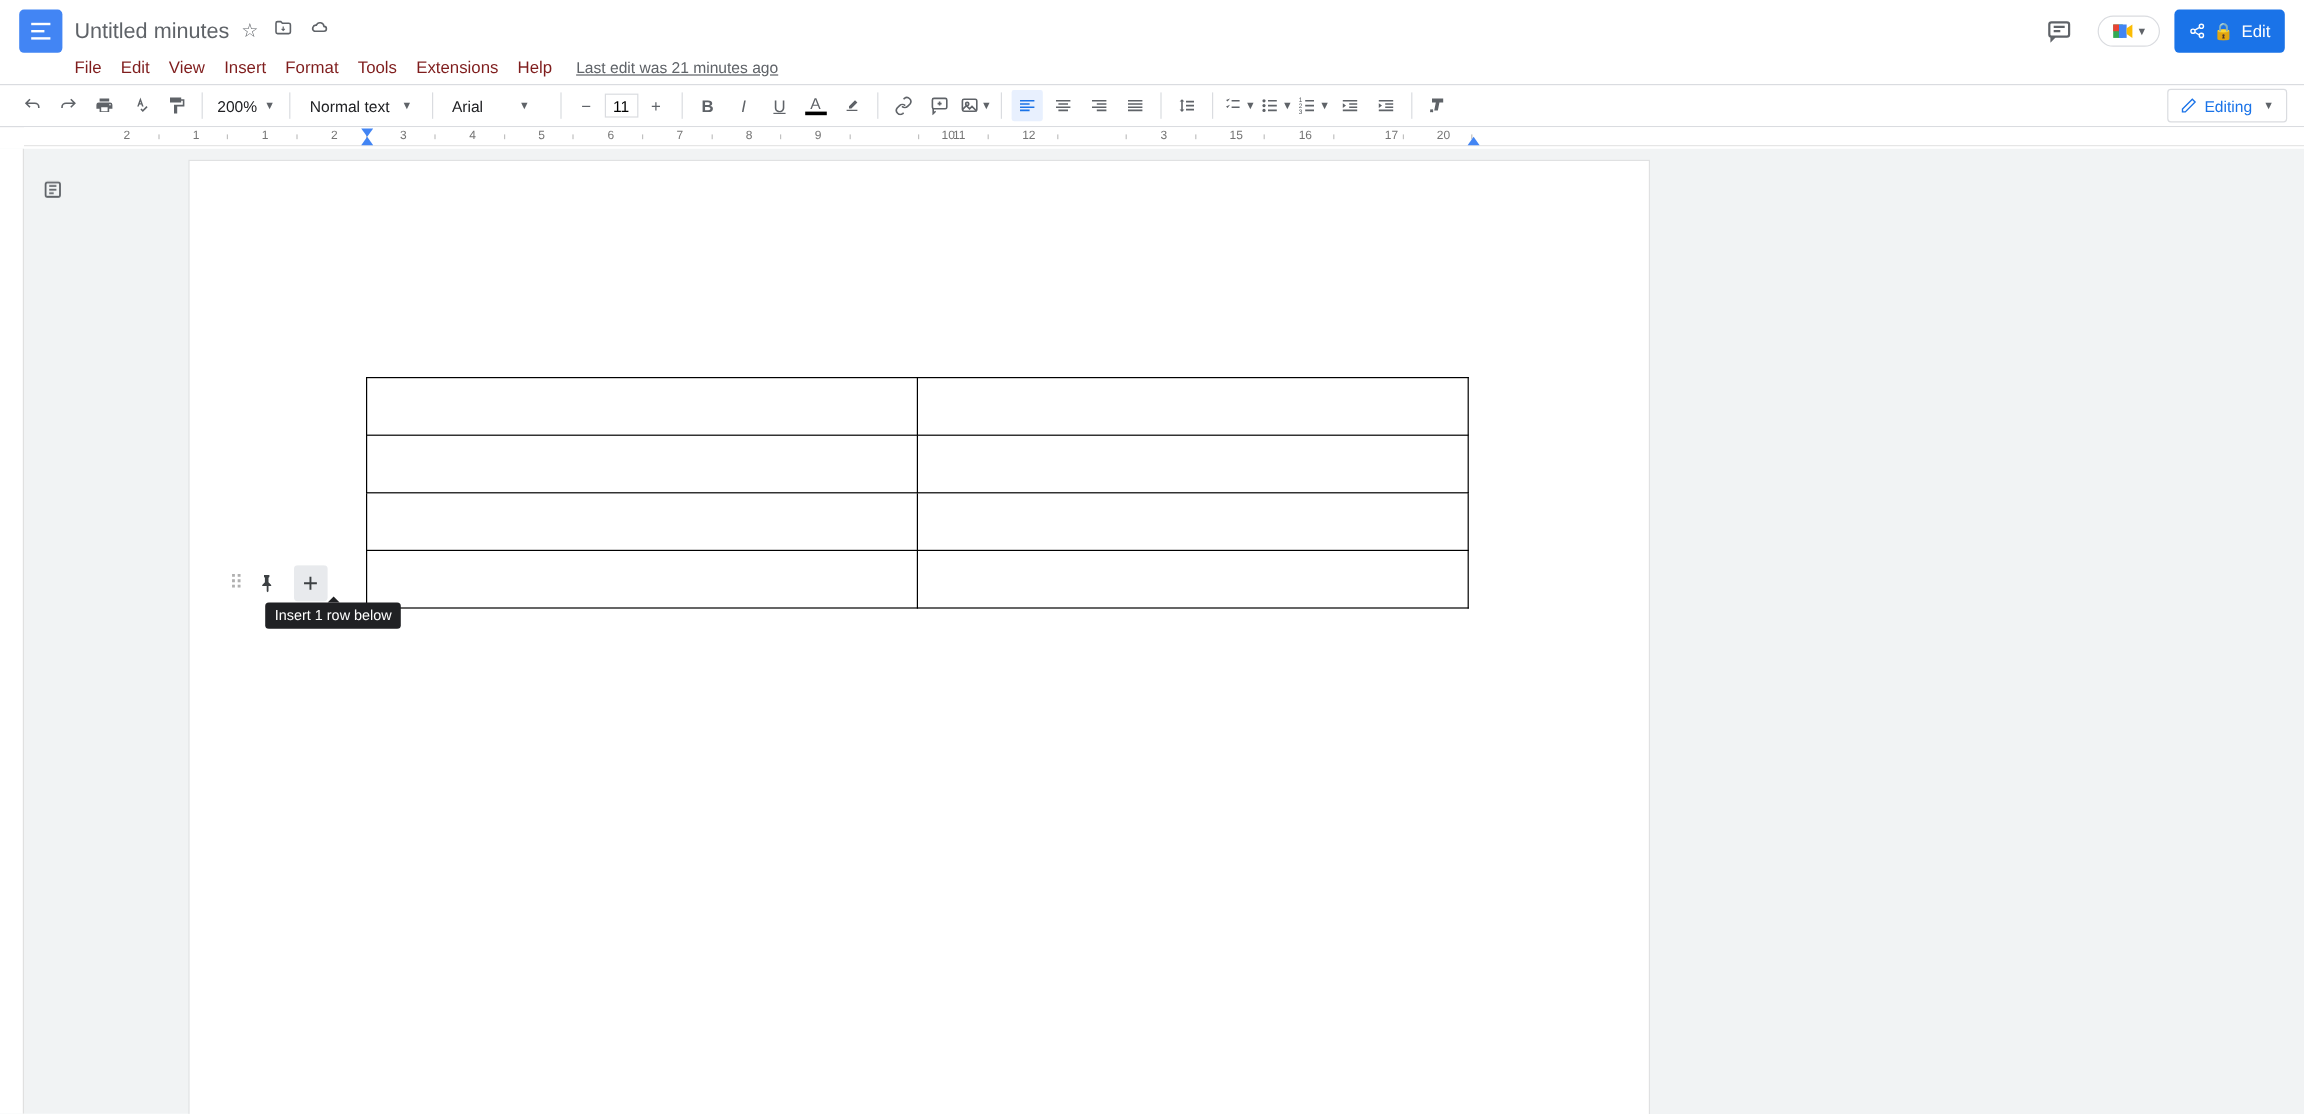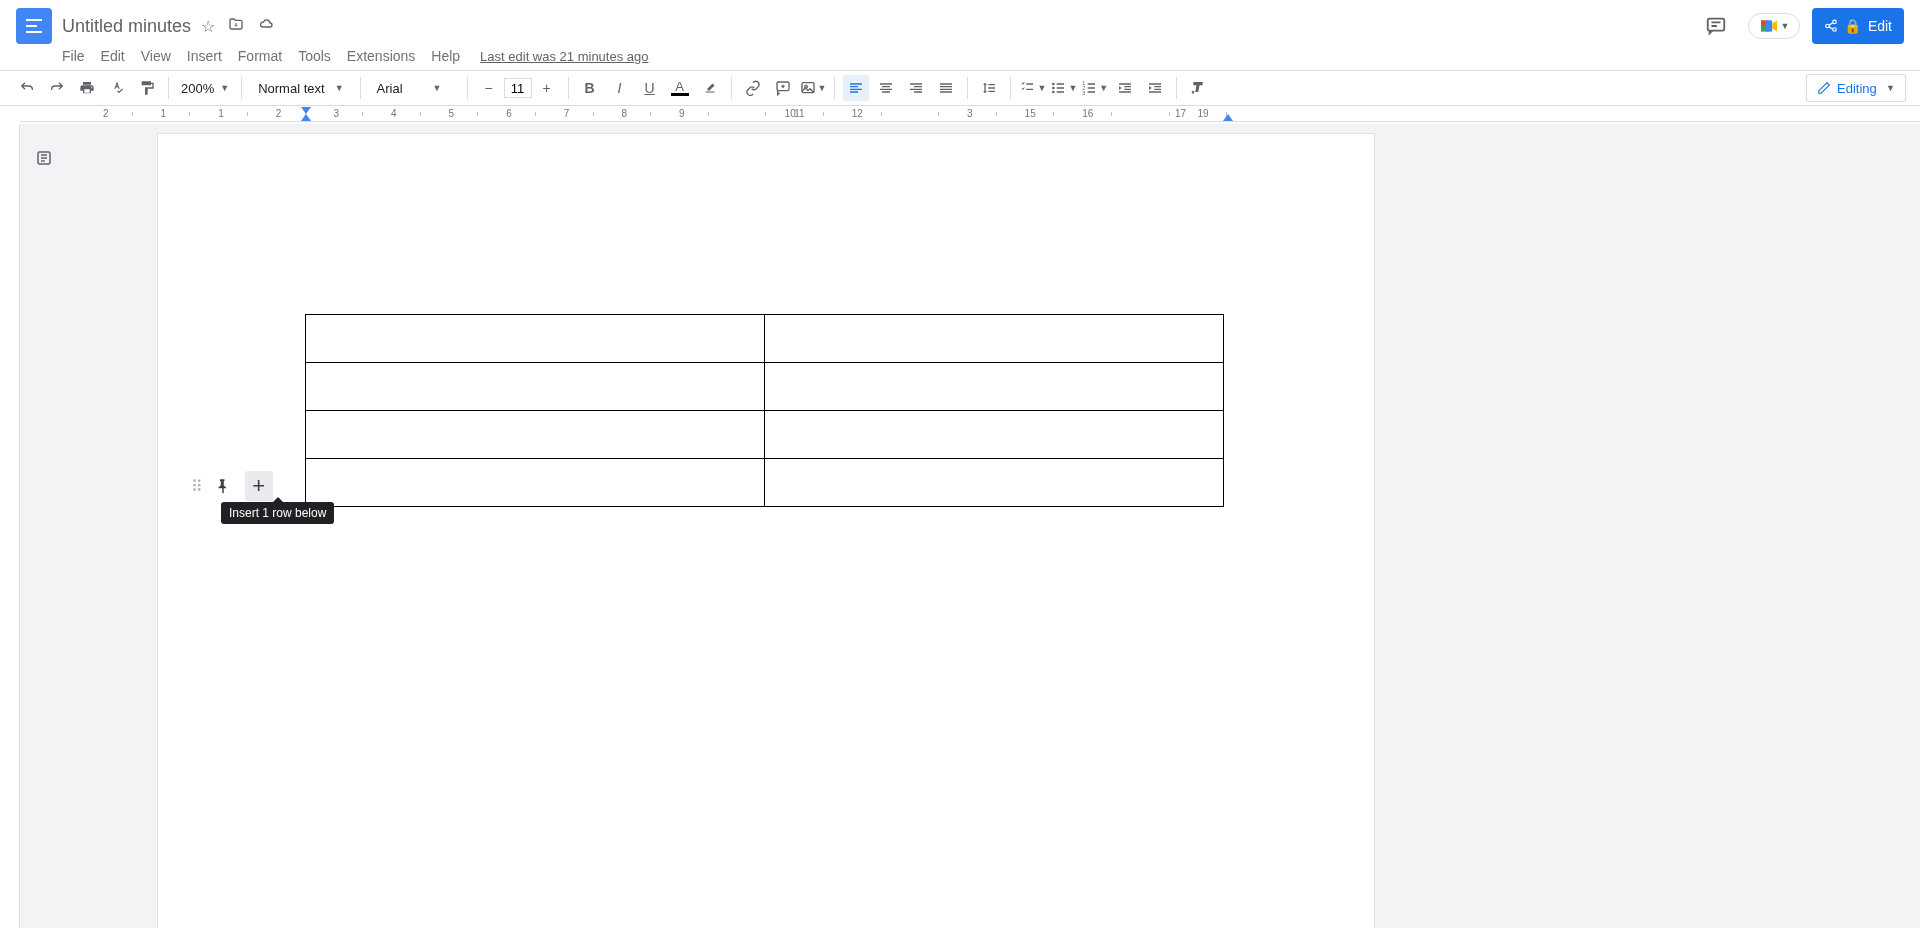--- a/index.html
+++ b/index.html
@@ -14,21 +14,21 @@
 .title-icons { display:flex; gap:12px; color:#5f6368; }
 .title-icons span { font-size:16px; cursor:pointer; }
 .spacer { flex:1; }
 .top-right { display:flex; align-items:center; gap:12px; }
 .icon-btn-round { width:40px; height:40px; border-radius:50%; display:flex; align-items:center; justify-content:center; color:#5f6368; cursor:pointer; }
 .meet-btn { border:1px solid #dadce0; border-radius:20px; padding:4px 10px; display:flex; align-items:center; gap:2px; cursor:pointer; }
 .share-btn { background:#1a73e8; color:#fff; height:36px; padding:0 12px; border:none; border-radius:4px; font-size:14px; display:flex; align-items:center; gap:6px; cursor:pointer; font-weight:500; }
 
 
 .menubar { display:flex; align-items:center; gap:4px; padding:2px 0 4px 56px; height:26px; }
-.menubar span.menu { padding:2px 6px; color:#737373; font-size:14px; cursor:pointer; }
+.menubar span.menu { padding:2px 6px; color:#7f1d1d; font-size:14px; cursor:pointer; }
 .menubar .last-edit { color:#5f6368; text-decoration:underline; font-size:13px; margin-left:10px; cursor:pointer; }
 
 
 .toolbar { display:flex; align-items:center; height:36px; border-top:1px solid #dadce0; border-bottom:1px solid #dadce0; padding:0 14px; gap:4px; background:#fff; }
 .tb-btn { min-width:26px; height:26px; display:flex; align-items:center; justify-content:center; color:#5f6368; cursor:pointer; font-size:14px; border-radius:2px; }
 .tb-sep { width:1px; height:22px; background:#dadce0; margin:0 4px; }
 .zoom-select { display:flex; align-items:center; gap:6px; font-size:13px; color:#202124; cursor:pointer; padding:0 4px;justify-content:space-between; }
 .style-select { display:flex; align-items:center; gap:10px; font-size:13px; color:#202124; cursor:pointer; padding:0 8px; min-width:96px; }
 .font-select { display:flex; align-items:center; gap:30px; font-size:13px; color:#202124; cursor:pointer; padding:0 8px; min-width:90px; }
 .font-size { display:flex; align-items:center; gap:2px; }
@@ -332,23 +332,23 @@
       <span class="ruler-tick num" style="left: 693.8px;">12</span>
       <div class="ruler-tick mark" style="left: 722.6px;"></div>
       <span class="ruler-tick num" style="left: 751.4px; margin-top: 24px;">13</span>
       <div class="ruler-tick mark" style="left: 780.2px;"></div>
       <span class="ruler-tick num" style="left: 809px;">3</span>
       <div class="ruler-tick mark" style="left: 837.8px;"></div>
       <span class="ruler-tick num" style="left: 866.6px;">15</span>
       <div class="ruler-tick mark" style="left: 895.4px;"></div>
       <span class="ruler-tick num" style="left: 924.2px;">16</span>
       <div class="ruler-tick mark" style="left: 953px;"></div>
-      <span class="ruler-tick num" style="left: 1017px;">17</span>
+      <span class="ruler-tick num" style="left: 996px;">17</span>
       <div class="ruler-tick mark" style="left: 1010.6px;"></div>
-      <span class="ruler-tick num" style="left: 1039.4px;">19</span>
+      <span class="ruler-tick num" style="left: 1039.4px;">20</span>
       <div class="ruler-tick mark" style="left: 1068.2px;"></div>
     </div>
   <div class="indent-left" style="left:281px; top:1px; transform:rotate(180deg)"></div>
   <div class="indent-left" style="left:281px; top:8px"></div>
   <div class="indent-right" style="left:1203px; top:8px"></div>
 </div>
 
 <div class="main">
   <div class="left-rail"></div>
   <div class="outline-btn">

